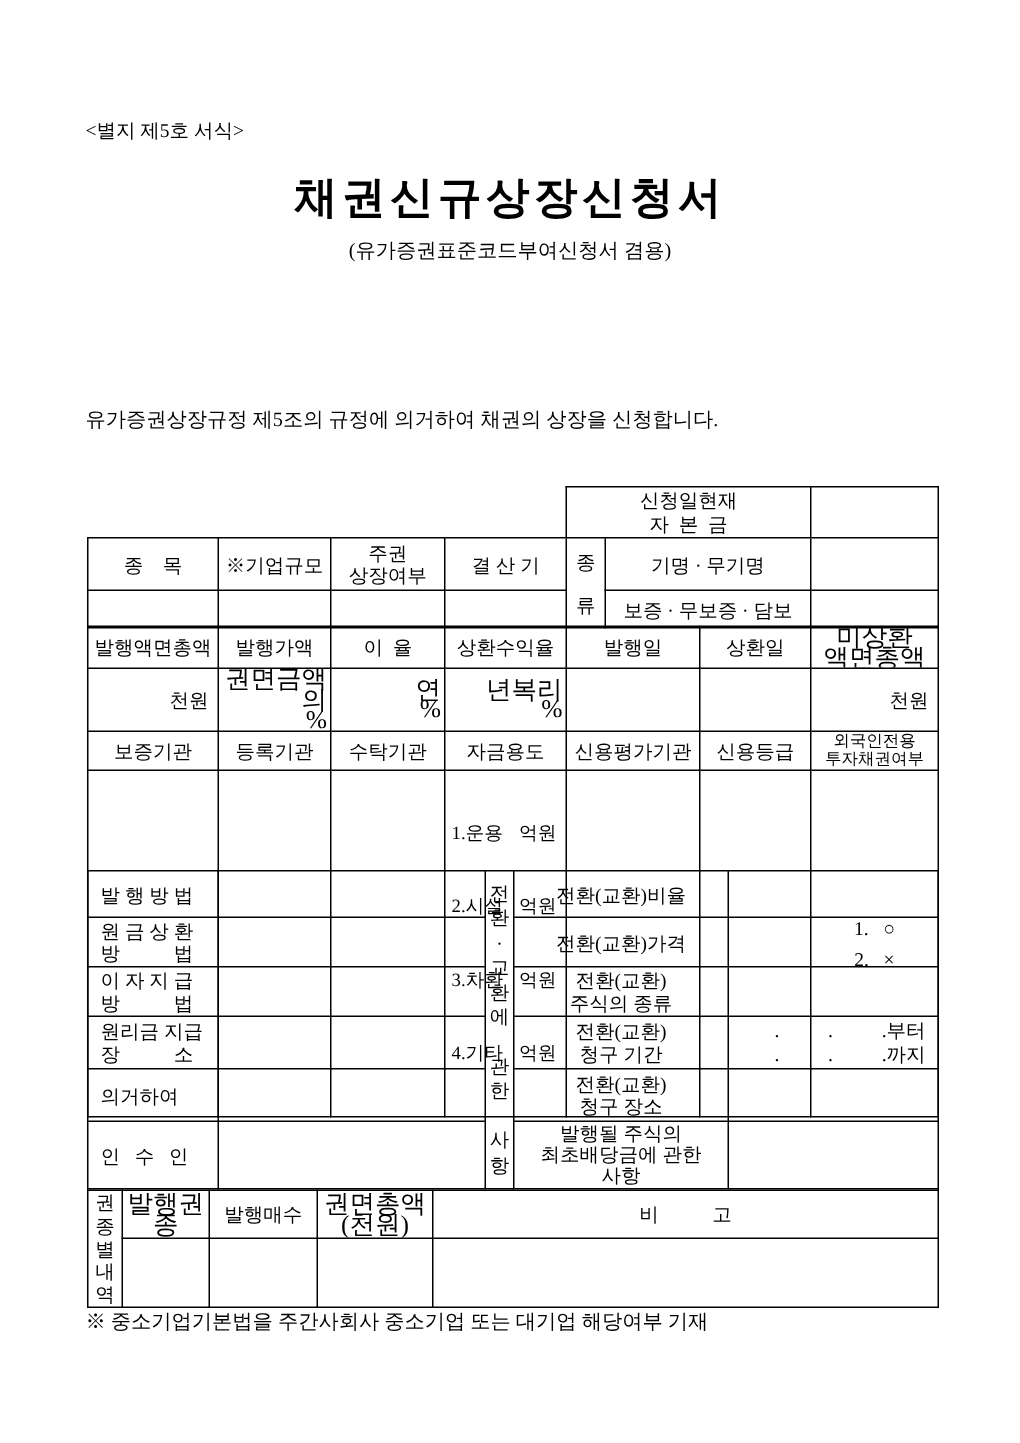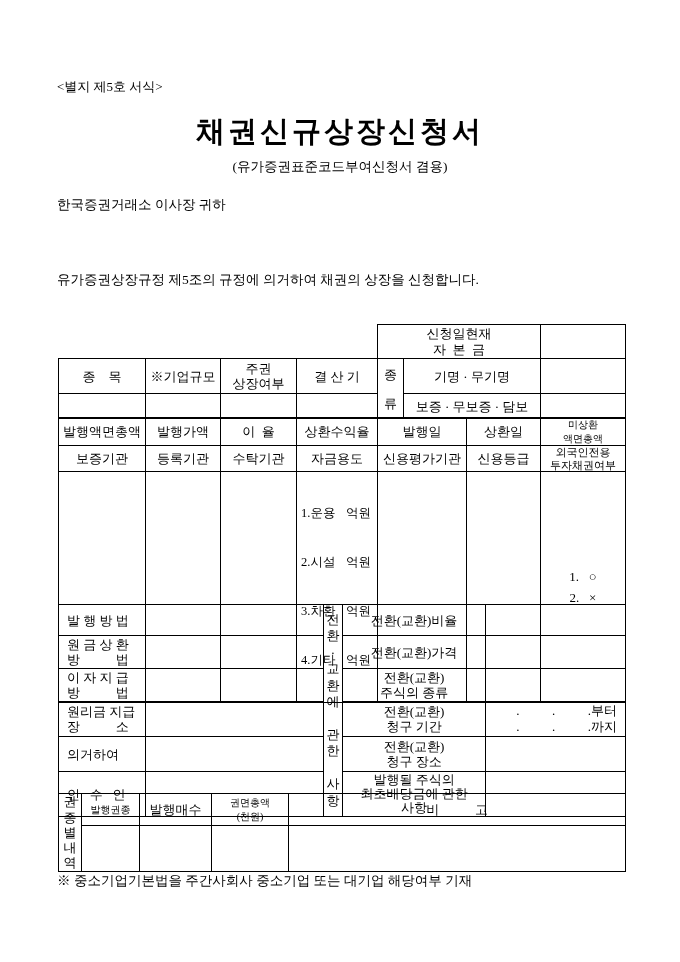--- a/index.html
+++ b/index.html
@@ -33,21 +33,21 @@
     padding: 1px 4px;
     font-size: 13px;
     line-height: 15px;
     text-align: center;
     vertical-align: middle;
     white-space: pre-wrap;
     overflow: hidden;
   }
   td.spacer { border: none; }
   td.r { text-align: right; padding-right: 6px; }
-  td.small2 { font-size: 10px; line-height: 13.5px; padding: 0 2px; font-family: Liberation Serif, serif; }
+  td.small2 { font-size: 17px; line-height: 13.5px; padding: 0 2px; font-family: Liberation Serif, serif; }
   td.tiny2 { font-size: 11px; line-height: 12.5px; padding: 0 1px; }
   td.vert { padding: 0 1px; font-size: 13px; }
   .vert2  { line-height: 29px; }
   .vert10 { line-height: 16.4px; }
   .vert5  { line-height: 15.2px; }
   td.funding { padding: 2px 3px; vertical-align: middle; }
   .fund-line {
     display: flex; justify-content: space-between; align-items: center;
     font-size: 12.5px; height: 19px; padding: 0 3px 0 1px; text-align: left;
   }
@@ -58,21 +58,20 @@
   td.mlbl { text-align: left; padding-left: 8px; padding-right: 8px; }
 </style>
 </head>
 <body>
 
 <div class="page">
 
   <div class="abs form-tag">&lt;별지 제5호 서식&gt;</div>
   <div class="abs doc-title">채권신규상장신청서</div>
   <div class="abs doc-subtitle">(유가증권표준코드부여신청서 겸용)</div>
-  <div class="abs addressee">한국증권거래소 이사장 귀하</div>
   <div class="abs intro">유가증권상장규정 제5조의 규정에 의거하여 채권의 상장을 신청합니다.</div>
 
   <table style="left:58px; top:296px; width:567px;">
     <colgroup>
       <col style="width:87px">
         <col style="width:75px">
         <col style="width:76px">
         <col style="width:81px">
       <col style="width:26px">
         <col style="width:137px">
@@ -121,20 +120,32 @@
         <tr style="height:27px">
       <td>발행액면총액</td>
       <td>발행가액</td>
       <td>이  율</td>
       <td>상환수익율</td>
       <td>발행일</td>
       <td>상환일</td>
       <td class="small2">미상환
 액면총액</td>
     </tr>
+    <tr style="height:27px">
+      <td class="r">천원</td>
+      <td class="r small2">권면금액의
+%</td>
+      <td class="r small2">연
+%</td>
+      <td class="r small2">년복리
+%</td>
+      <td></td>
+      <td></td>
+      <td class="r">천원</td>
+    </tr>
     <tr style="height:24px">
       <td>보증기관</td>
       <td>등록기관</td>
       <td>수탁기관</td>
       <td>자금용도</td>
       <td>신용평가기관</td>
       <td>신용등급</td>
       <td class="tiny2">외국인전용
 투자채권여부</td>
     </tr>
@@ -157,21 +168,21 @@
         </div>
       </td>
       <td></td>
       <td></td>
       <td class="foreign">1.   ○
 2.   ×</td>
     </tr>
   </tbody>
     </table>
 
-  <table style="left:58px; top:576px; width:567px;">
+  <table style="left:58px; top:552px; width:567px;">
     <colgroup>
       <col style="width:87px">
         <col style="width:178px">
         <col style="width:19px">
         <col style="width:143px">
         <col style="width:140px">
     </colgroup>
     <tbody>
         <tr style="height:31px">
       <td class="mlbl">발 행 방 법</td>

